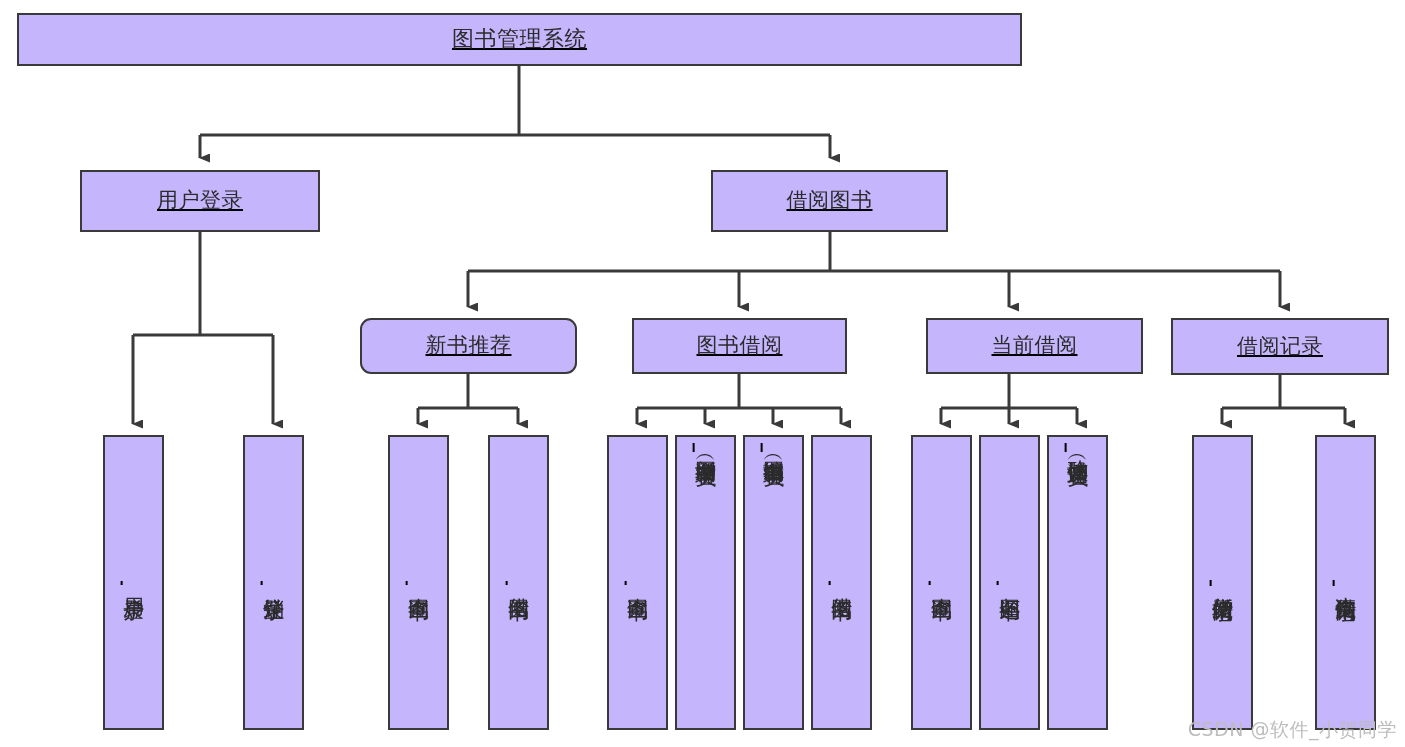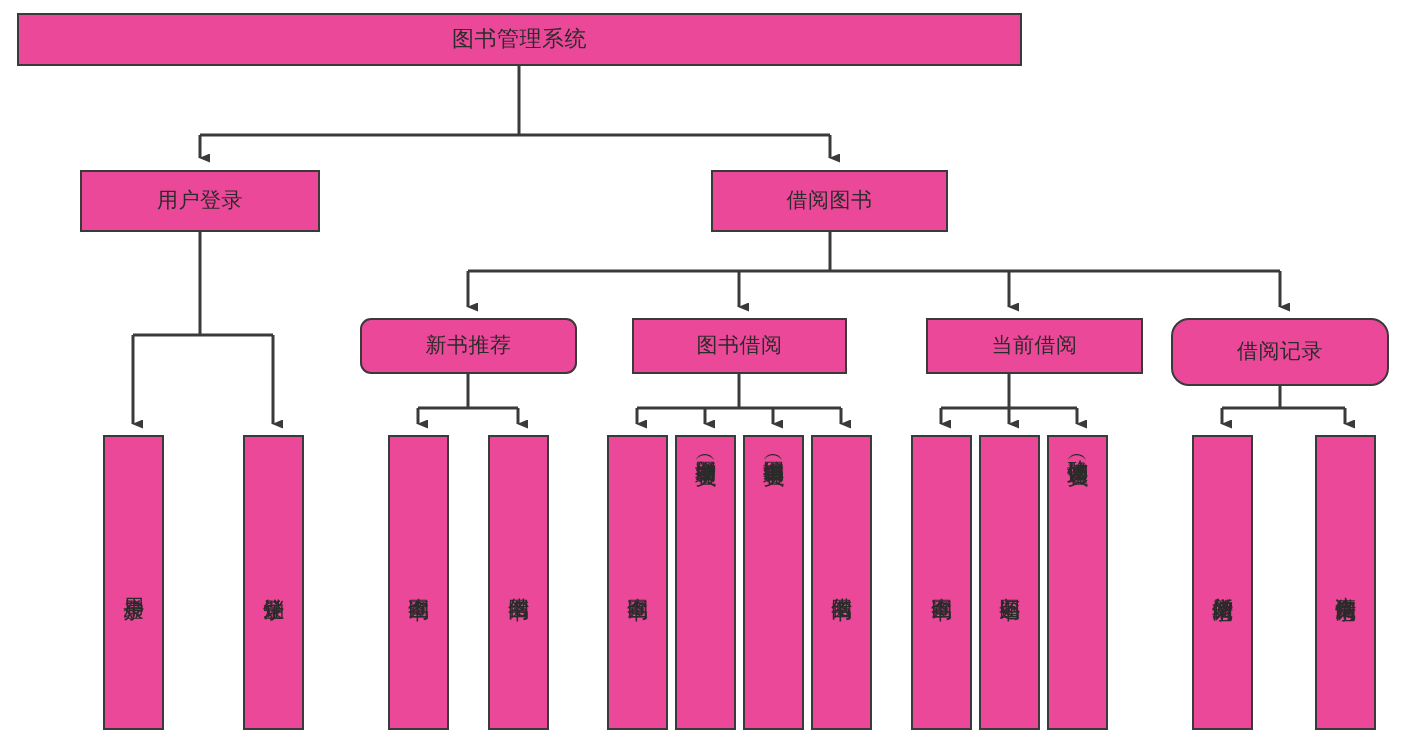--- a/index.html
+++ b/index.html
@@ -21,26 +21,27 @@
   svg.diagram-canvas {
     position: absolute;
     left: 0;
     top: 0;
     width: 1405px;
     height: 747px;
   }
   .node-box {
     position: absolute;
     box-sizing: border-box;
-    background: #ec4899;
+    background: #c4b5fd;
     border: 2px solid #3a3a3a;
     display: flex;
     align-items: center;
     justify-content: center;
     overflow: hidden;
+    text-decoration: underline;
   }
   .node-box.level-0 {
     border-width: 2px;
   }
   .node-label-h {
     font-size: 21px;
     color: #2b2b2b;
     line-height: 1.1;
     white-space: nowrap;
     letter-spacing: 0.5px;
@@ -146,21 +147,21 @@
 
   <div class="node-box" style="left:360px; top:318px; width:217px; height:56px;border-radius:11px;">
     <span class="node-label-h">新书推荐</span>
   </div>
   <div class="node-box" style="left:632px; top:318px; width:215px; height:56px;">
     <span class="node-label-h">图书借阅</span>
   </div>
   <div class="node-box" style="left:901px; top:318px; width:217px; height:56px;margin-left:25px;">
     <span class="node-label-h">当前借阅</span>
   </div>
-  <div class="node-box" style="left:1171px; top:318px; width:218px; height:68px;border-radius:18px;">
+  <div class="node-box" style="left:1171px; top:318px; width:218px; height:57px;">
     <span class="node-label-h">借阅记录</span>
   </div>
 
   <div class="node-box leaf-box leaf-centered" style="left:103px; top:435px; width:61px; height:295px;">
     <span class="node-label-v">用户登录</span>
   </div>
   <div class="node-box leaf-box leaf-centered" style="left:243px; top:435px; width:61px; height:295px;">
     <span class="node-label-v">注销登录</span>
   </div>
 
@@ -194,14 +195,15 @@
     <span class="node-label-v">确认归还（管理员）</span>
   </div>
 
   <div class="node-box leaf-box leaf-centered" style="left:1192px; top:435px; width:61px; height:295px;">
     <span class="node-label-v">新增借阅记录</span>
   </div>
   <div class="node-box leaf-box leaf-centered" style="left:1315px; top:435px; width:61px; height:295px;">
     <span class="node-label-v">查询借阅记录</span>
   </div>
 
+  <div class="watermark">CSDN @软件_小贺同学</div>
 
 </div>
 
 </body></html>

